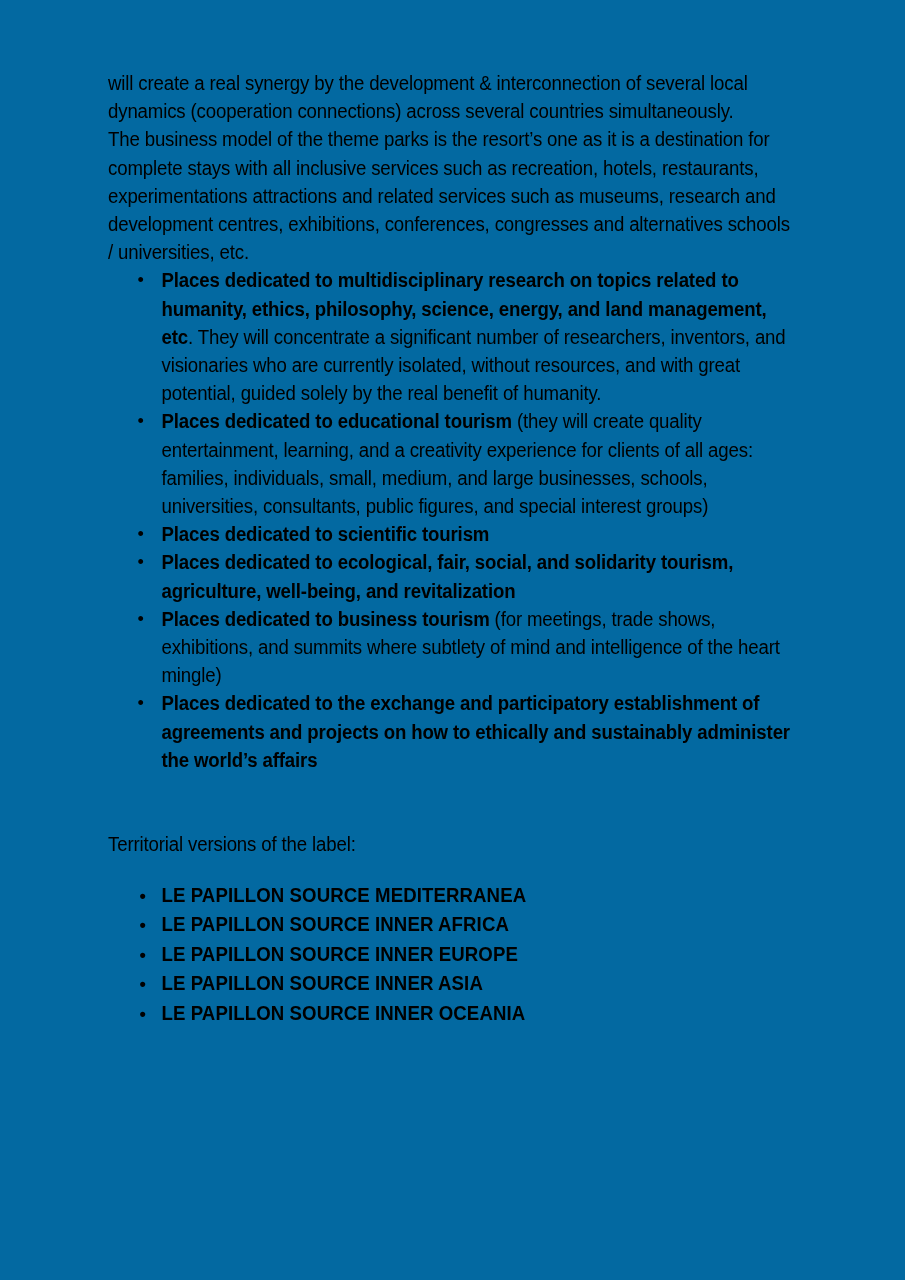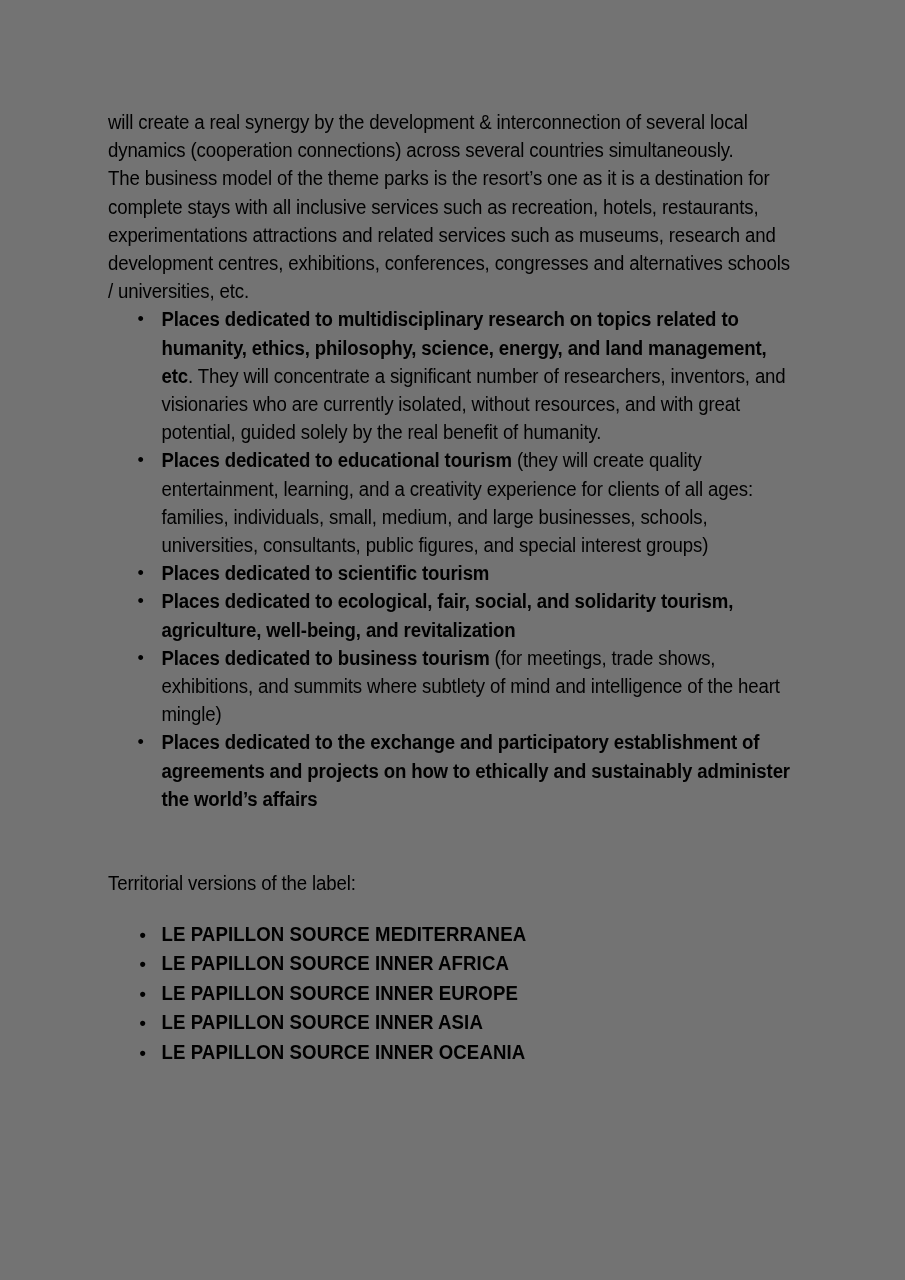--- a/index.html
+++ b/index.html
@@ -11,23 +11,23 @@
     width: 905px;
     height: 1280px;
     font-family: "Liberation Sans", sans-serif;
     color: #000000;
     -webkit-font-smoothing: antialiased;
   }
   .page {
     position: relative;
     width: 905px;
     height: 1280px;
-    background: #737373;
+    background: #0369a1;
     box-sizing: border-box;
-    padding: 108px 112px 0 108px;
+    padding: 69px 112px 0 108px;
     overflow: hidden;
   }
   .doc-body {
     font-size: 19.5px;
     line-height: 28.2px;
     letter-spacing: -0.15px;
     transform: scaleX(0.955);
     transform-origin: left top;
     width: 719px;
   }

